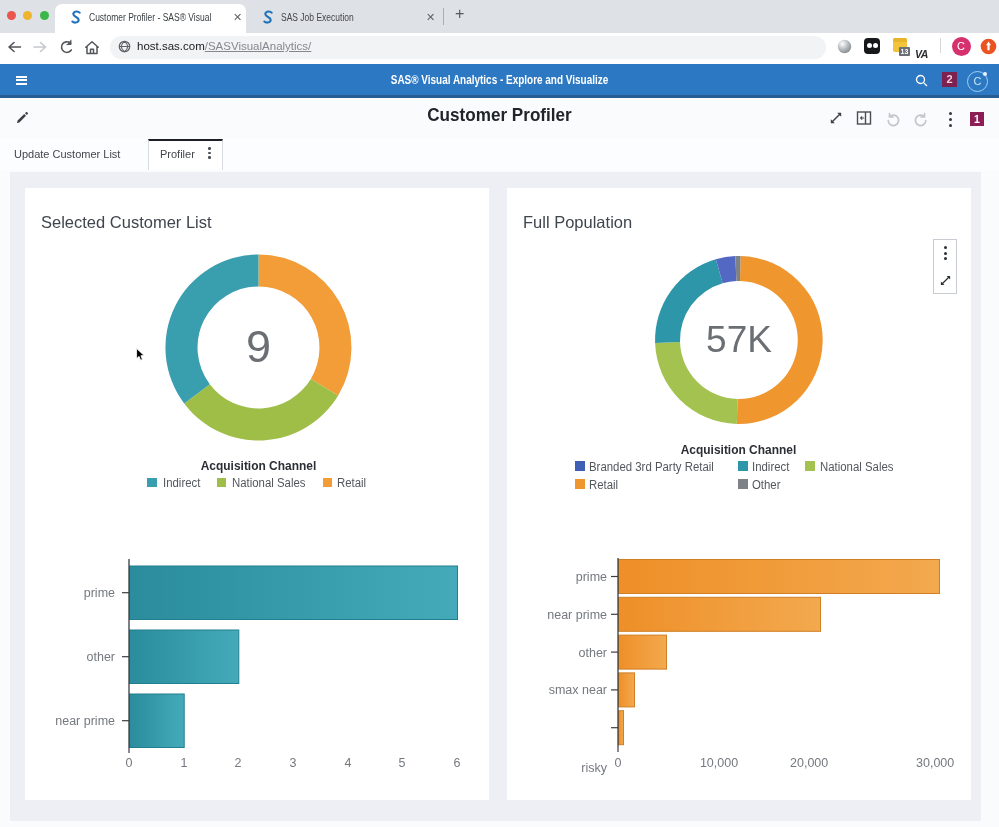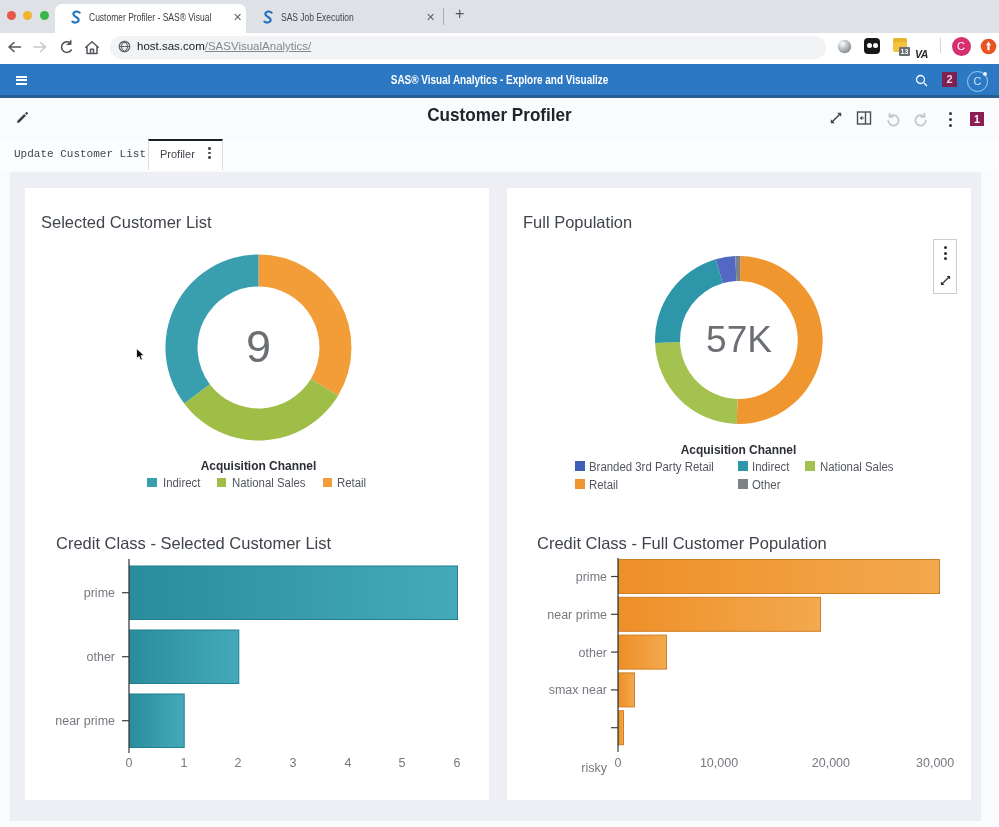--- a/index.html
+++ b/index.html
@@ -136,21 +136,21 @@
   </svg>
   <svg class="abs" style="left:912px;top:109px;" width="18" height="18" viewBox="0 0 18 18">
     <path d="M12.5 4.5 L12.5 8 L9 8 M12.2 7.6 A5.2 5.2 0 1 0 13.8 11.5" fill="none" stroke="#c3c7cc" stroke-width="1.7" stroke-linecap="round"></path>
   </svg>
   <div class="abs" style="left:948.5px;top:111.5px;width:3px;height:3px;border-radius:50%;background:#33373d;"></div>
   <div class="abs" style="left:948.5px;top:117.5px;width:3px;height:3px;border-radius:50%;background:#33373d;"></div>
   <div class="abs" style="left:948.5px;top:123.5px;width:3px;height:3px;border-radius:50%;background:#33373d;"></div>
   <div class="abs" style="left:970px;top:112px;width:14px;height:14px;background:#8c1d55;color:#fff;font-size:10.5px;font-weight:bold;text-align:center;line-height:14px;">1</div>
 
   <div class="abs" id="sectabs"></div>
-  <div class="abs sectab-lbl" style="left:14px;font-family:Liberation Mono, monospace;">Update Customer List</div>
+  <div class="abs sectab-lbl" style="left:14px;">Update Customer List</div>
   <div class="abs" id="proftab"></div>
   <div class="abs sectab-lbl" style="left:160px;">Profiler</div>
   <div class="abs" style="left:208px;top:147px;width:2.5px;height:2.5px;border-radius:50%;background:#4a4e54;"></div>
   <div class="abs" style="left:208px;top:151.5px;width:2.5px;height:2.5px;border-radius:50%;background:#4a4e54;"></div>
   <div class="abs" style="left:208px;top:156px;width:2.5px;height:2.5px;border-radius:50%;background:#4a4e54;"></div>
 
   <div class="abs" id="panel"></div>
   <div class="abs card" id="card1"></div>
   <div class="abs card" id="card2"></div>
   <div class="abs cardtitle" style="left:41px;top:213px;">Selected Customer List</div>
@@ -220,22 +220,20 @@
       <line x1="618" y1="558" x2="618" y2="747" stroke="#3a3d42" stroke-width="1.3"></line>
       <line x1="611" y1="576.5" x2="618" y2="576.5" stroke="#3a3d42" stroke-width="1.2"></line>
       <line x1="611" y1="614.3" x2="618" y2="614.3" stroke="#3a3d42" stroke-width="1.2"></line>
       <line x1="611" y1="652.1" x2="618" y2="652.1" stroke="#3a3d42" stroke-width="1.2"></line>
       <line x1="611" y1="689.9" x2="618" y2="689.9" stroke="#3a3d42" stroke-width="1.2"></line>
       <line x1="611" y1="727.7" x2="618" y2="727.7" stroke="#3a3d42" stroke-width="1.2"></line>
       <line x1="618" y1="747" x2="618" y2="752" stroke="#3a3d42" stroke-width="1.2"></line>
     </g>
   </svg>
 
-  <div class="abs charttitle" style="left:56px;top:534px;">Credit Class - Selected Customer List</div>
-  <div class="abs charttitle" style="left:537px;top:534px;">Credit Class - Full Customer Population</div>
 
   <div class="abs ltitle" style="left:0;top:458px;width:517px;text-align:center;">Acquisition Channel</div>
   <div class="abs lsq" style="left:147px;top:477.5px;background:#399eae;"></div>
   <div class="abs litem" style="left:162.5px;top:476px;">Indirect</div>
   <div class="abs lsq" style="left:216.5px;top:477.5px;background:#9fbe47;"></div>
   <div class="abs litem" style="left:231.5px;top:476px;">National Sales</div>
   <div class="abs lsq" style="left:322.5px;top:477.5px;background:#f29d37;"></div>
   <div class="abs litem" style="left:337px;top:476px;">Retail</div>
 
   <div class="abs ltitle" style="left:480px;top:442px;width:517px;text-align:center;">Acquisition Channel</div>
@@ -261,15 +259,15 @@
   <div class="abs axlbl" style="left:387px;top:756px;width:30px;text-align:center;">5</div>
   <div class="abs axlbl" style="left:442px;top:756px;width:30px;text-align:center;">6</div>
 
   <div class="abs axlbl" style="left:552px;top:570px;width:55px;text-align:right;">prime</div>
   <div class="abs axlbl" style="left:537px;top:608px;width:70px;text-align:right;">near prime</div>
   <div class="abs axlbl" style="left:552px;top:646px;width:55px;text-align:right;">other</div>
   <div class="abs axlbl" style="left:527px;top:683px;width:80px;text-align:right;">smax near</div>
   <div class="abs axlbl" style="left:562px;top:721px;width:45px;text-align:right;margin-top:40px;">risky</div>
   <div class="abs axlbl" style="left:603px;top:756px;width:30px;text-align:center;">0</div>
   <div class="abs axlbl" style="left:689px;top:756px;width:60px;text-align:center;">10,000</div>
-  <div class="abs axlbl" style="left:790px;top:756px;width:60px;text-align:right;">20,000</div>
+  <div class="abs axlbl" style="left:790px;top:756px;width:60px;text-align:left;">20,000</div>
   <div class="abs axlbl" style="left:916px;top:756px;width:60px;text-align:left;">30,000</div>
 </div>
 
 </body></html>

